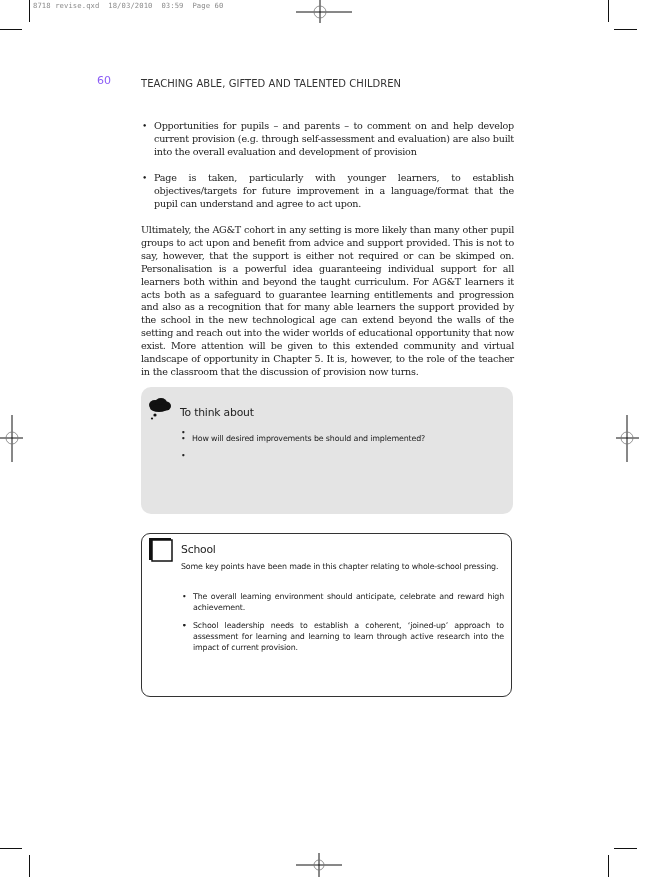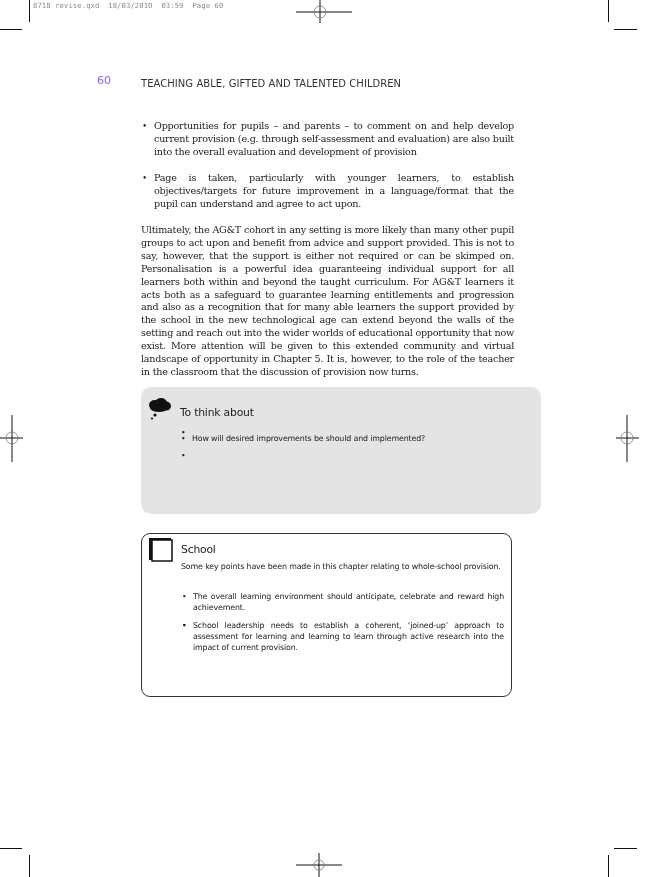--- a/index.html
+++ b/index.html
@@ -29,21 +29,21 @@
   }
   .bullets { position: absolute; left: 141px; top: 120px; width: 373px; }
   .bullet-item { position: relative; padding-left: 13px; margin-bottom: 13px; }
   .bullet-item .dot {
     position: absolute; left: 1px; top: 0; font-size: 9px;
   }
   .para { position: absolute; left: 141px; top: 224px; width: 373px; }
 
   .think-box {
     position: absolute; left: 141px; top: 387px; width: 372px; height: 127px;
-    background: #e4e4e4; border-radius: 10px; padding-left: 28px;
+    background: #e4e4e4; border-radius: 10px;
   }
   .sans {
     font-family: "DejaVu Sans", sans-serif; color: #222;
   }
   .box-title { position: absolute; left: 39px; font-size: 10.8px; letter-spacing: -0.2px; }
   .think-box .box-title { top: 19px; }
   .box-list { position: absolute; left: 39px; width: 323px; }
   .think-box .box-list { top: 40px; }
   .box-item {
     position: relative; padding-left: 12px; font-size: 7.9px; line-height: 11.1px;
@@ -142,21 +142,21 @@
     </div>
   </div>
 </div>
 
 <div class="summary-box sans">
   <svg class="square-icon" viewBox="0 0 26 26">
     <rect x="1" y="1" width="22" height="22" fill="#111"></rect>
     <rect x="4" y="3" width="20" height="21" fill="#fff" stroke="#111" stroke-width="1.5"></rect>
   </svg>
   <div class="box-title">School</div>
-  <div class="summary-intro">Some key points have been made in this chapter relating to whole-school provision.</div>
+  <div class="summary-intro">Some key points have been made in this chapter relating to whole-school pressing.</div>
   <div class="box-list">
     <div class="box-item">
       <span class="dot">•</span>
       <span>The overall learning environment should anticipate, celebrate and reward high achievement.</span>
     </div>
     <div class="box-item">
       <span class="dot">•</span>
     </div>
     <div class="box-item">
       <span class="dot">•</span>

